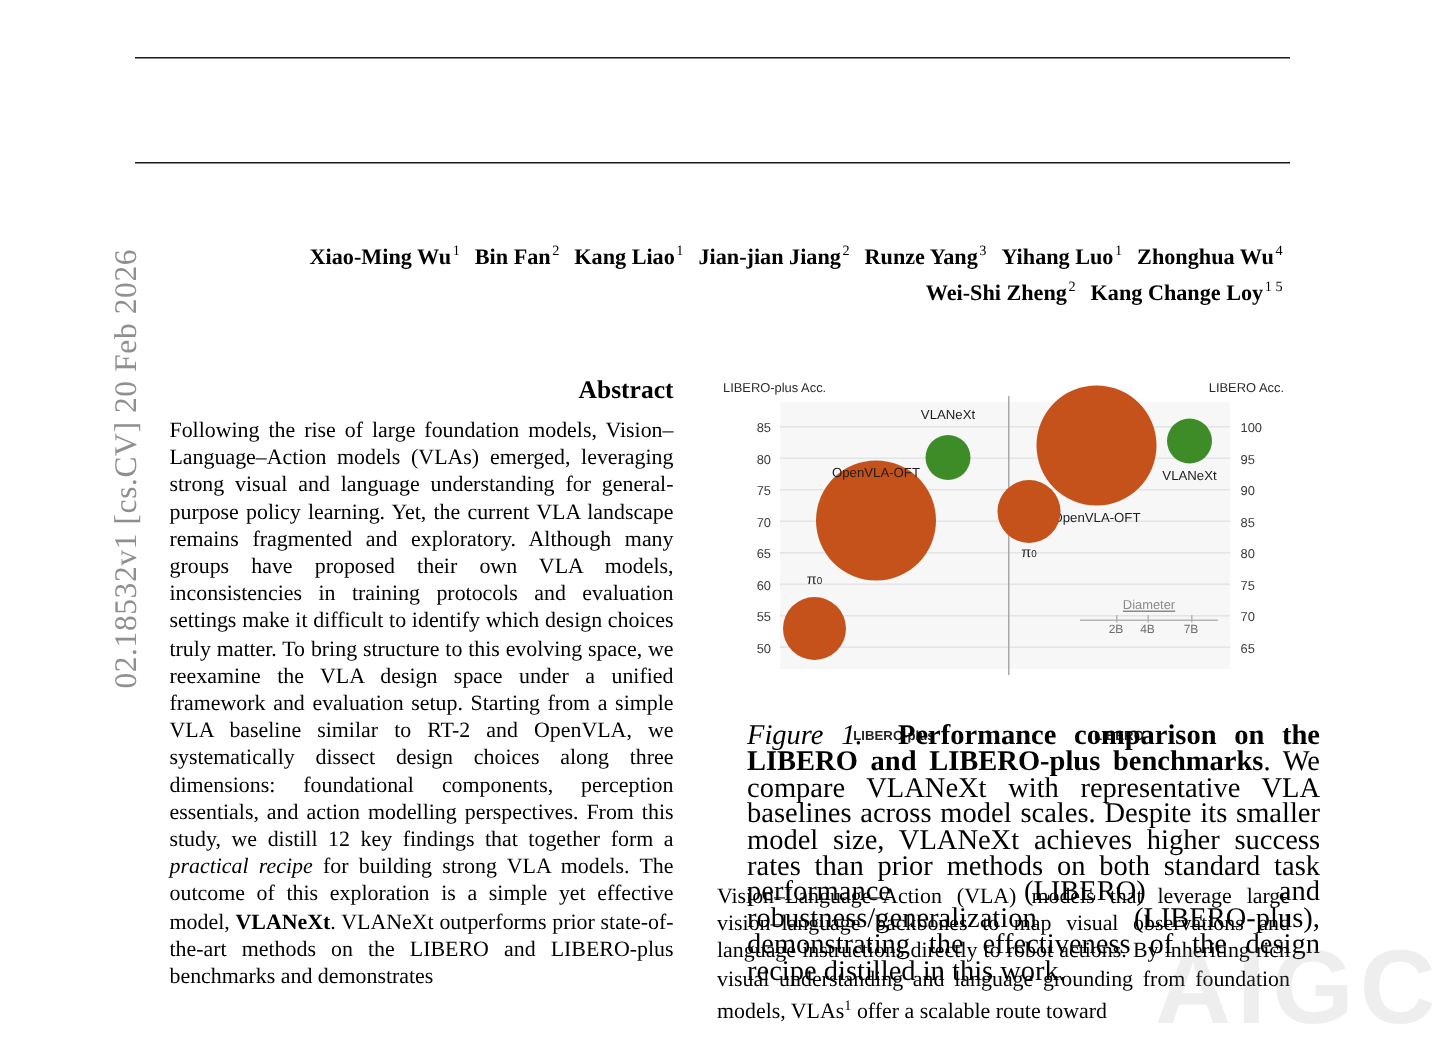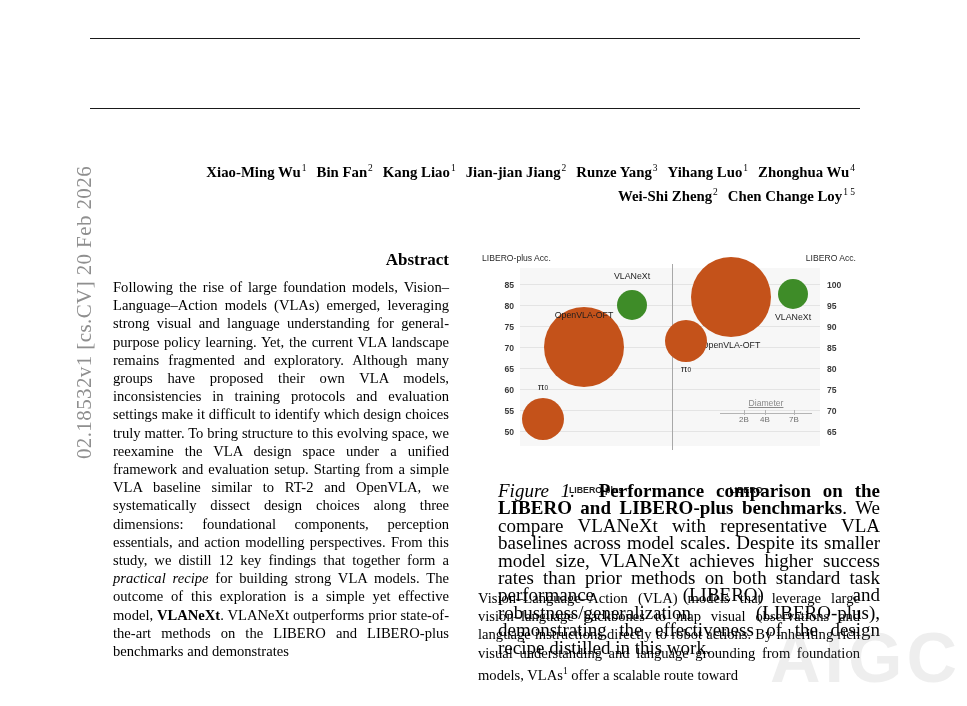--- a/index.html
+++ b/index.html
@@ -114,21 +114,20 @@
     position:absolute;
     font-size:8.6px;
     color:#2a2a2a;
     white-space:nowrap;
   }
   .tick-label{
     position:absolute;
     font-size:8.6px;
     color:#3a3a3a;
     white-space:nowrap;
-    font-weight:bold;
   }
   .tick-left{text-align:right;width:22px;}
   .tick-right{text-align:left;width:22px;}
   .x-axis-label{
     position:absolute;
     font-size:8.8px;
     font-weight:bold;
     color:#222;
     white-space:nowrap;
     text-align:center;
@@ -199,21 +198,21 @@
 <div class="page">
 
   <div class="arxiv-stamp">02.18532v1  [cs.CV]  20 Feb 2026</div>
 
   <div class="rule" id="rule-top"></div>
   <div class="rule" id="rule-bottom"></div>
 
 
   <div class="authors">
     <span class="au"><span>Xiao-Ming Wu</span><sup>1</sup></span><span class="au"><span>Bin Fan</span><sup>2</sup></span><span class="au"><span>Kang Liao</span><sup>1</sup></span><span class="au"><span>Jian-jian Jiang</span><sup>2</sup></span><span class="au"><span>Runze Yang</span><sup>3</sup></span><span class="au"><span>Yihang Luo</span><sup>1</sup></span><span class="au"><span>Zhonghua Wu</span><sup>4</sup></span><br>
-    <span class="au"><span>Wei-Shi Zheng</span><sup>2</sup></span><span class="au"><span>Chen Change Loy</span><sup>1 5</sup></span>
+    <span class="au"><span>Wei-Shi Zheng</span><sup>2</sup></span><span class="au"><span>Kang Change Loy</span><sup>1 5</sup></span>
   </div>
 
 
   <div class="col-left">
     <div class="abstract-head">Abstract</div>
     <p class="body-text"><span>Following the rise of large foundation models, Vision–Language–Action models (VLAs) emerged, leveraging strong visual and language understanding for general-purpose policy learning. Yet, the current VLA landscape remains fragmented and exploratory. Although many groups have proposed their own VLA models, inconsistencies in training protocols and evaluation settings make it difficult to identify which design choices truly matter. To bring structure to this evolving space, we reexamine the VLA design space under a unified framework and evaluation setup. Starting from a simple VLA baseline similar to RT-2 and OpenVLA, we systematically dissect design choices along three dimensions: foundational components, perception essentials, and action modelling perspectives. From this study, we distill 12 key findings that together form a </span><i>practical recipe</i><span> for building strong VLA models. The outcome of this exploration is a simple yet effective model, </span><b>VLANeXt</b><span>. VLANeXt outperforms prior state-of-the-art methods on the LIBERO and LIBERO-plus benchmarks and demonstrates</span></p>
   </div>
 
   <div class="col-right">
 

